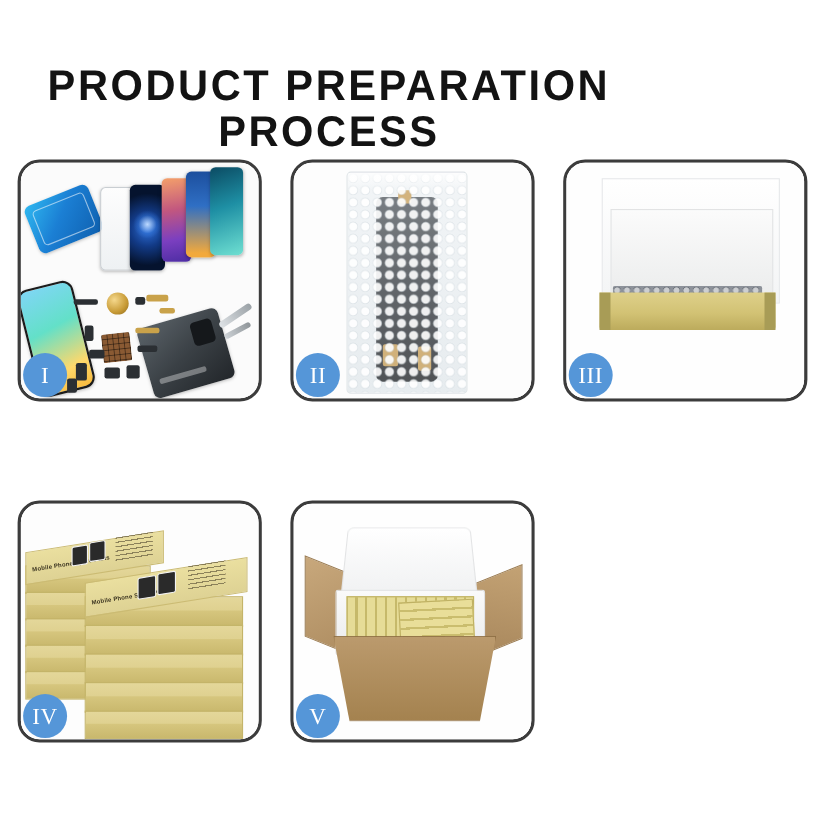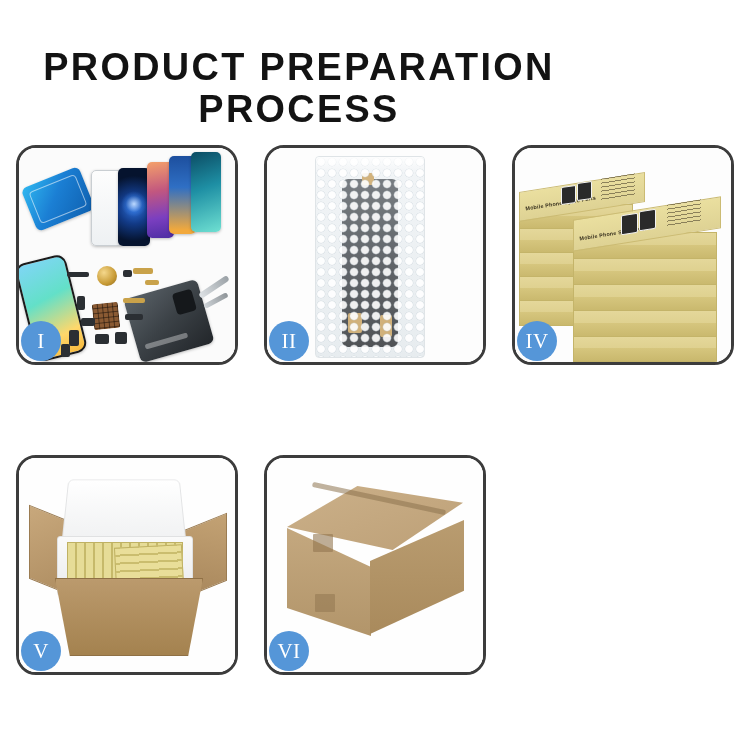--- a/index.html
+++ b/index.html
@@ -12,21 +12,21 @@
     height: 750px;
     font-family: "Liberation Sans", sans-serif;
     overflow: hidden;
     position: relative;
   }
 
   
   #header {
     position: absolute;
     left: 0;
-    top: 6px;
+    top: 18px;
     width: 598px;
     text-align: center;
   }
   #page-title {
     margin: 0;
     padding-top: 40px;
     font-family: "Liberation Sans", sans-serif;
     font-size: 39px;
     font-weight: bold;
     letter-spacing: 2.4px;
@@ -448,20 +448,34 @@
             <span class="conn2"></span>
           </div>
           <div class="p2-bubbles"></div>
           <div class="p2-fold"></div>
         </div>
       </div>
     </div>
     <div class="step-badge">II</div>
   </div>
 
+  <div class="step-panel">
+    <div class="panel-clip">
+      <div class="scene">
+        <div class="p3-bg"></div>
+        <div class="p3-lid"></div>
+        <div class="p3-foam"></div>
+        <div class="p3-contents"></div>
+        <div class="p3-base"></div>
+        <div class="p3-base-left"></div>
+        <div class="p3-base-right"></div>
+      </div>
+    </div>
+    <div class="step-badge">III</div>
+  </div>
 
   <div class="step-panel">
     <div class="panel-clip">
       <div class="scene">
         <div class="p4-bg"></div>
 
         <div class="stackbox" style="left:4px;  top:56px;  width:112px; height:24px;">
             <span class="side"></span>
           </div>
         <div class="stackbox" style="left:4px;  top:80px;  width:112px; height:24px;">
@@ -518,28 +532,14 @@
         <div class="p5-foam-lid"></div>
         <div class="p5-foam-tray"></div>
         <div class="p5-inner-boxes"></div>
         <div class="p5-inner-boxes2"></div>
         <div class="p5-body"></div>
       </div>
     </div>
     <div class="step-badge">V</div>
   </div>
 
-  <div class="step-panel">
-    <div class="panel-clip">
-      <div class="scene">
-        <div class="p6-bg"></div>
-        <div class="p6-top"></div>
-        <div class="p6-left"></div>
-        <div class="p6-right"></div>
-        <div class="p6-seam"></div>
-        <div class="p6-tape1"></div>
-        <div class="p6-tape2"></div>
-      </div>
-    </div>
-    <div class="step-badge">VI</div>
-  </div>
 
 </div>
 
 </body></html>

